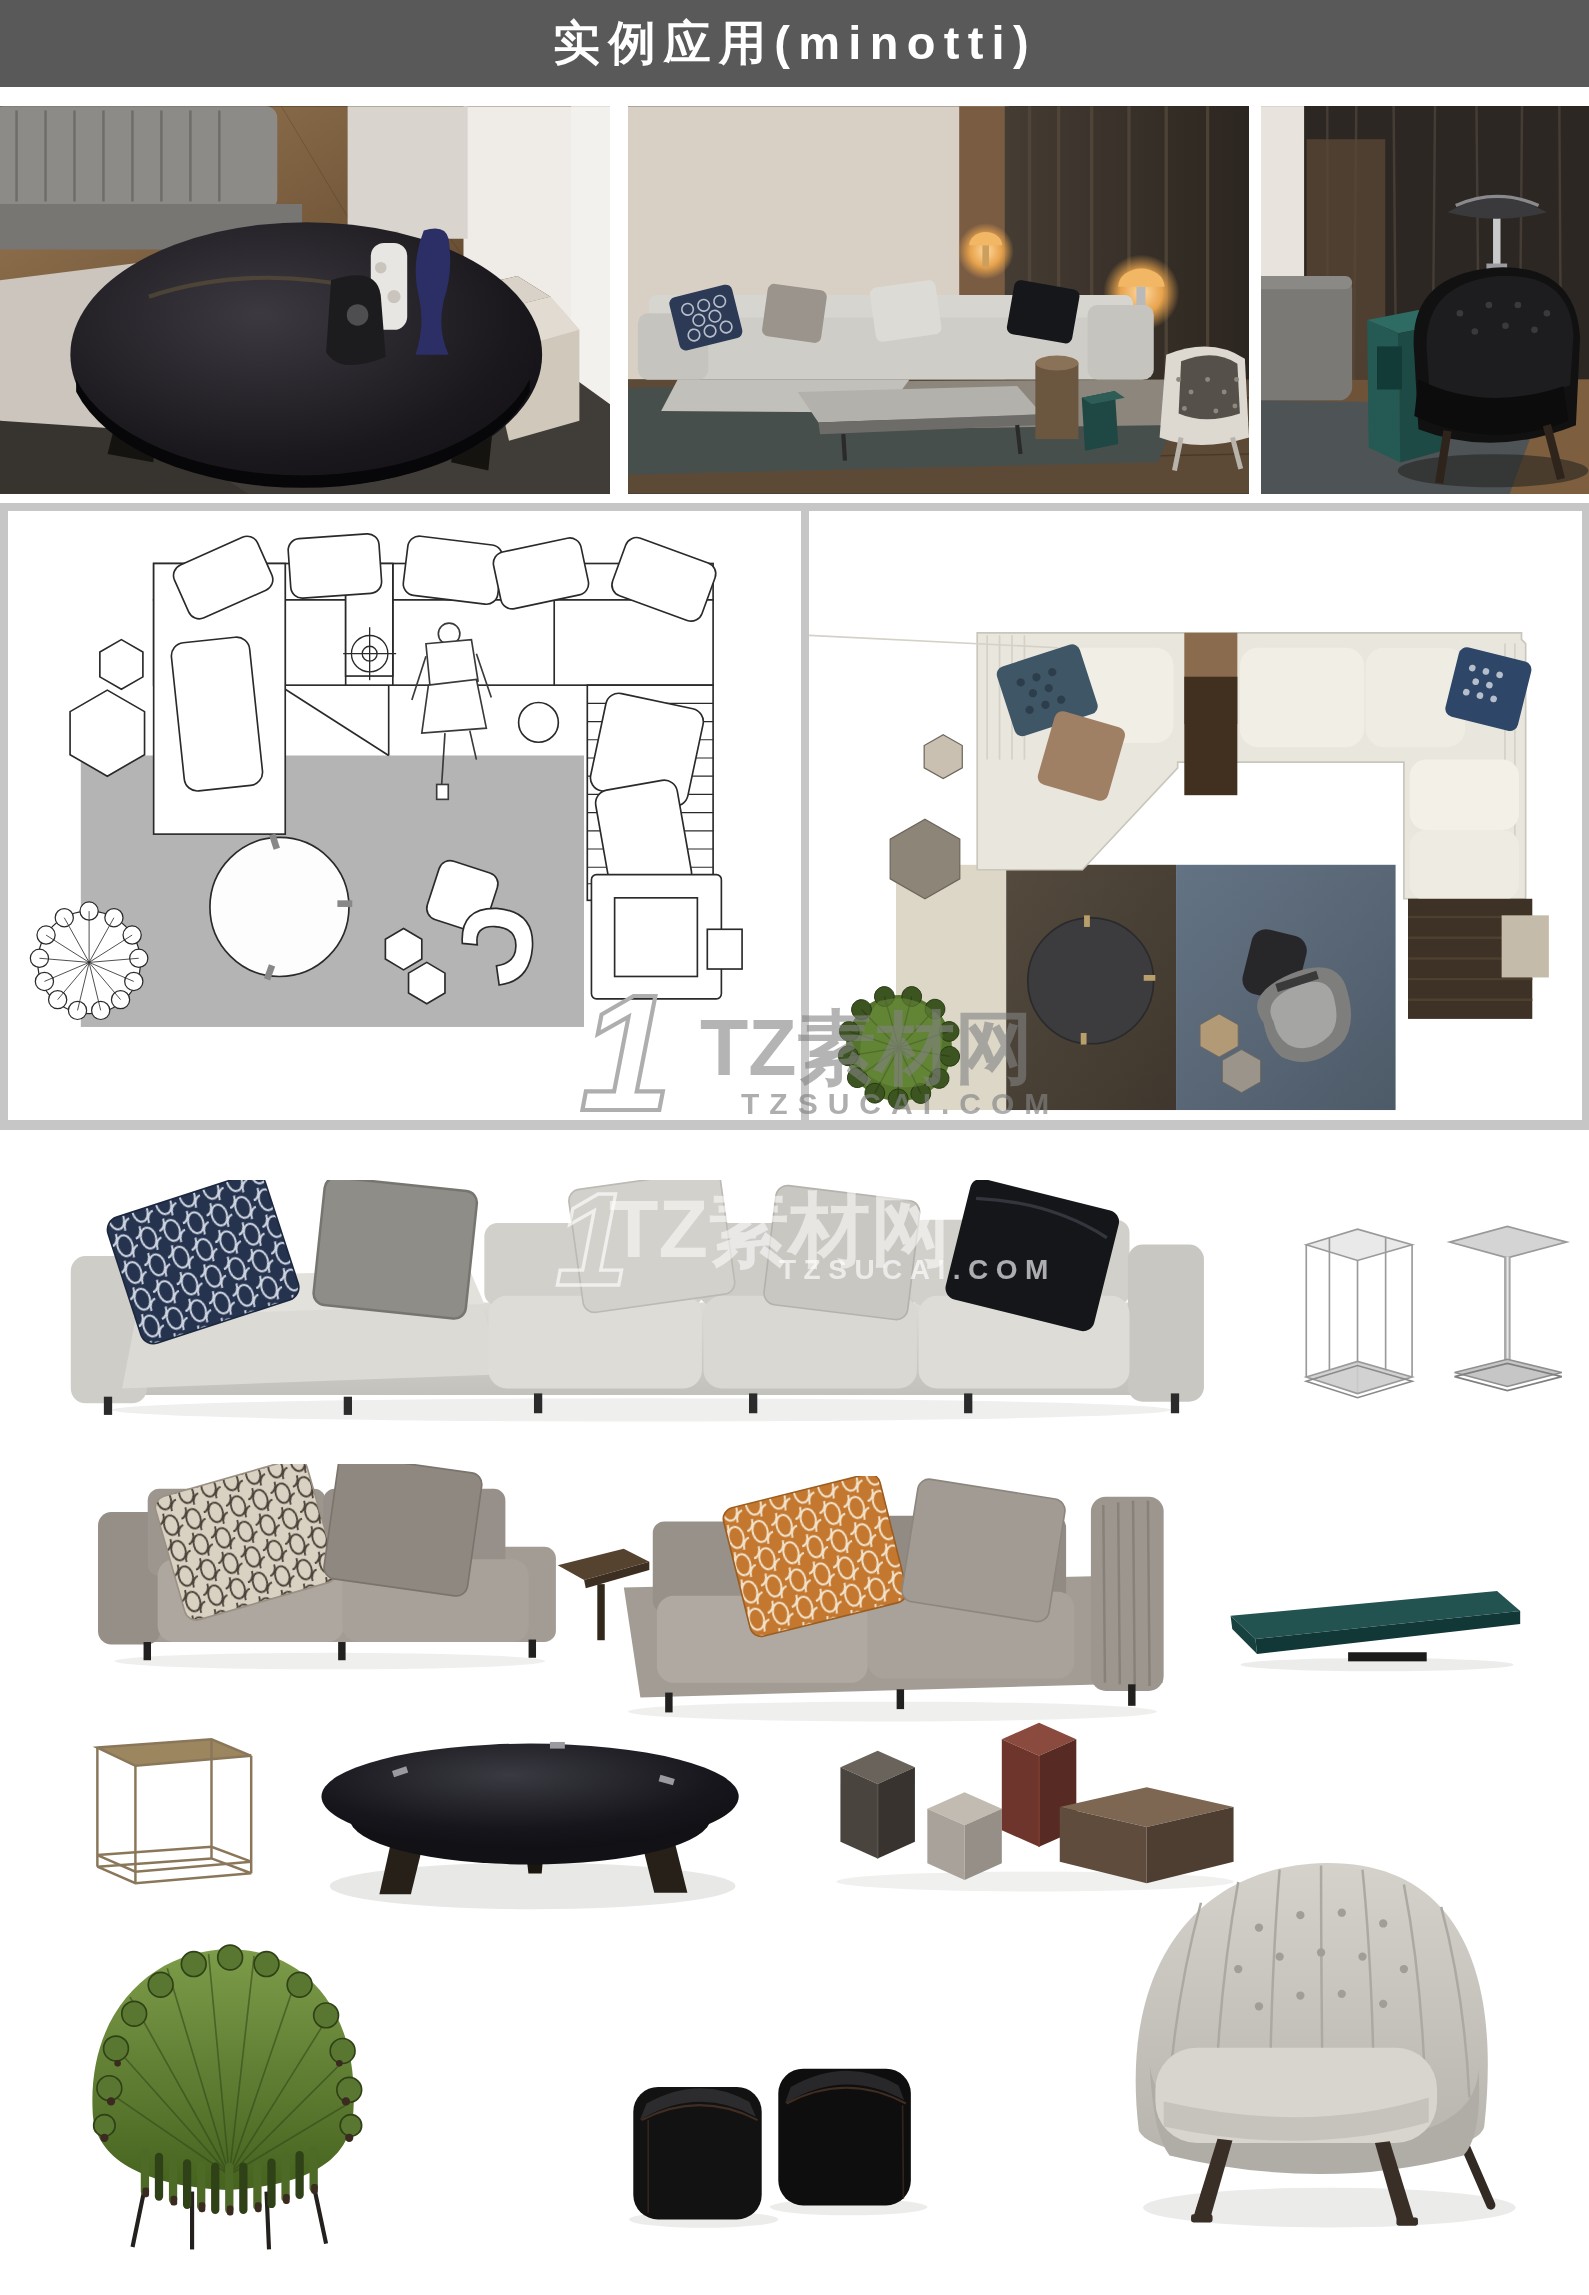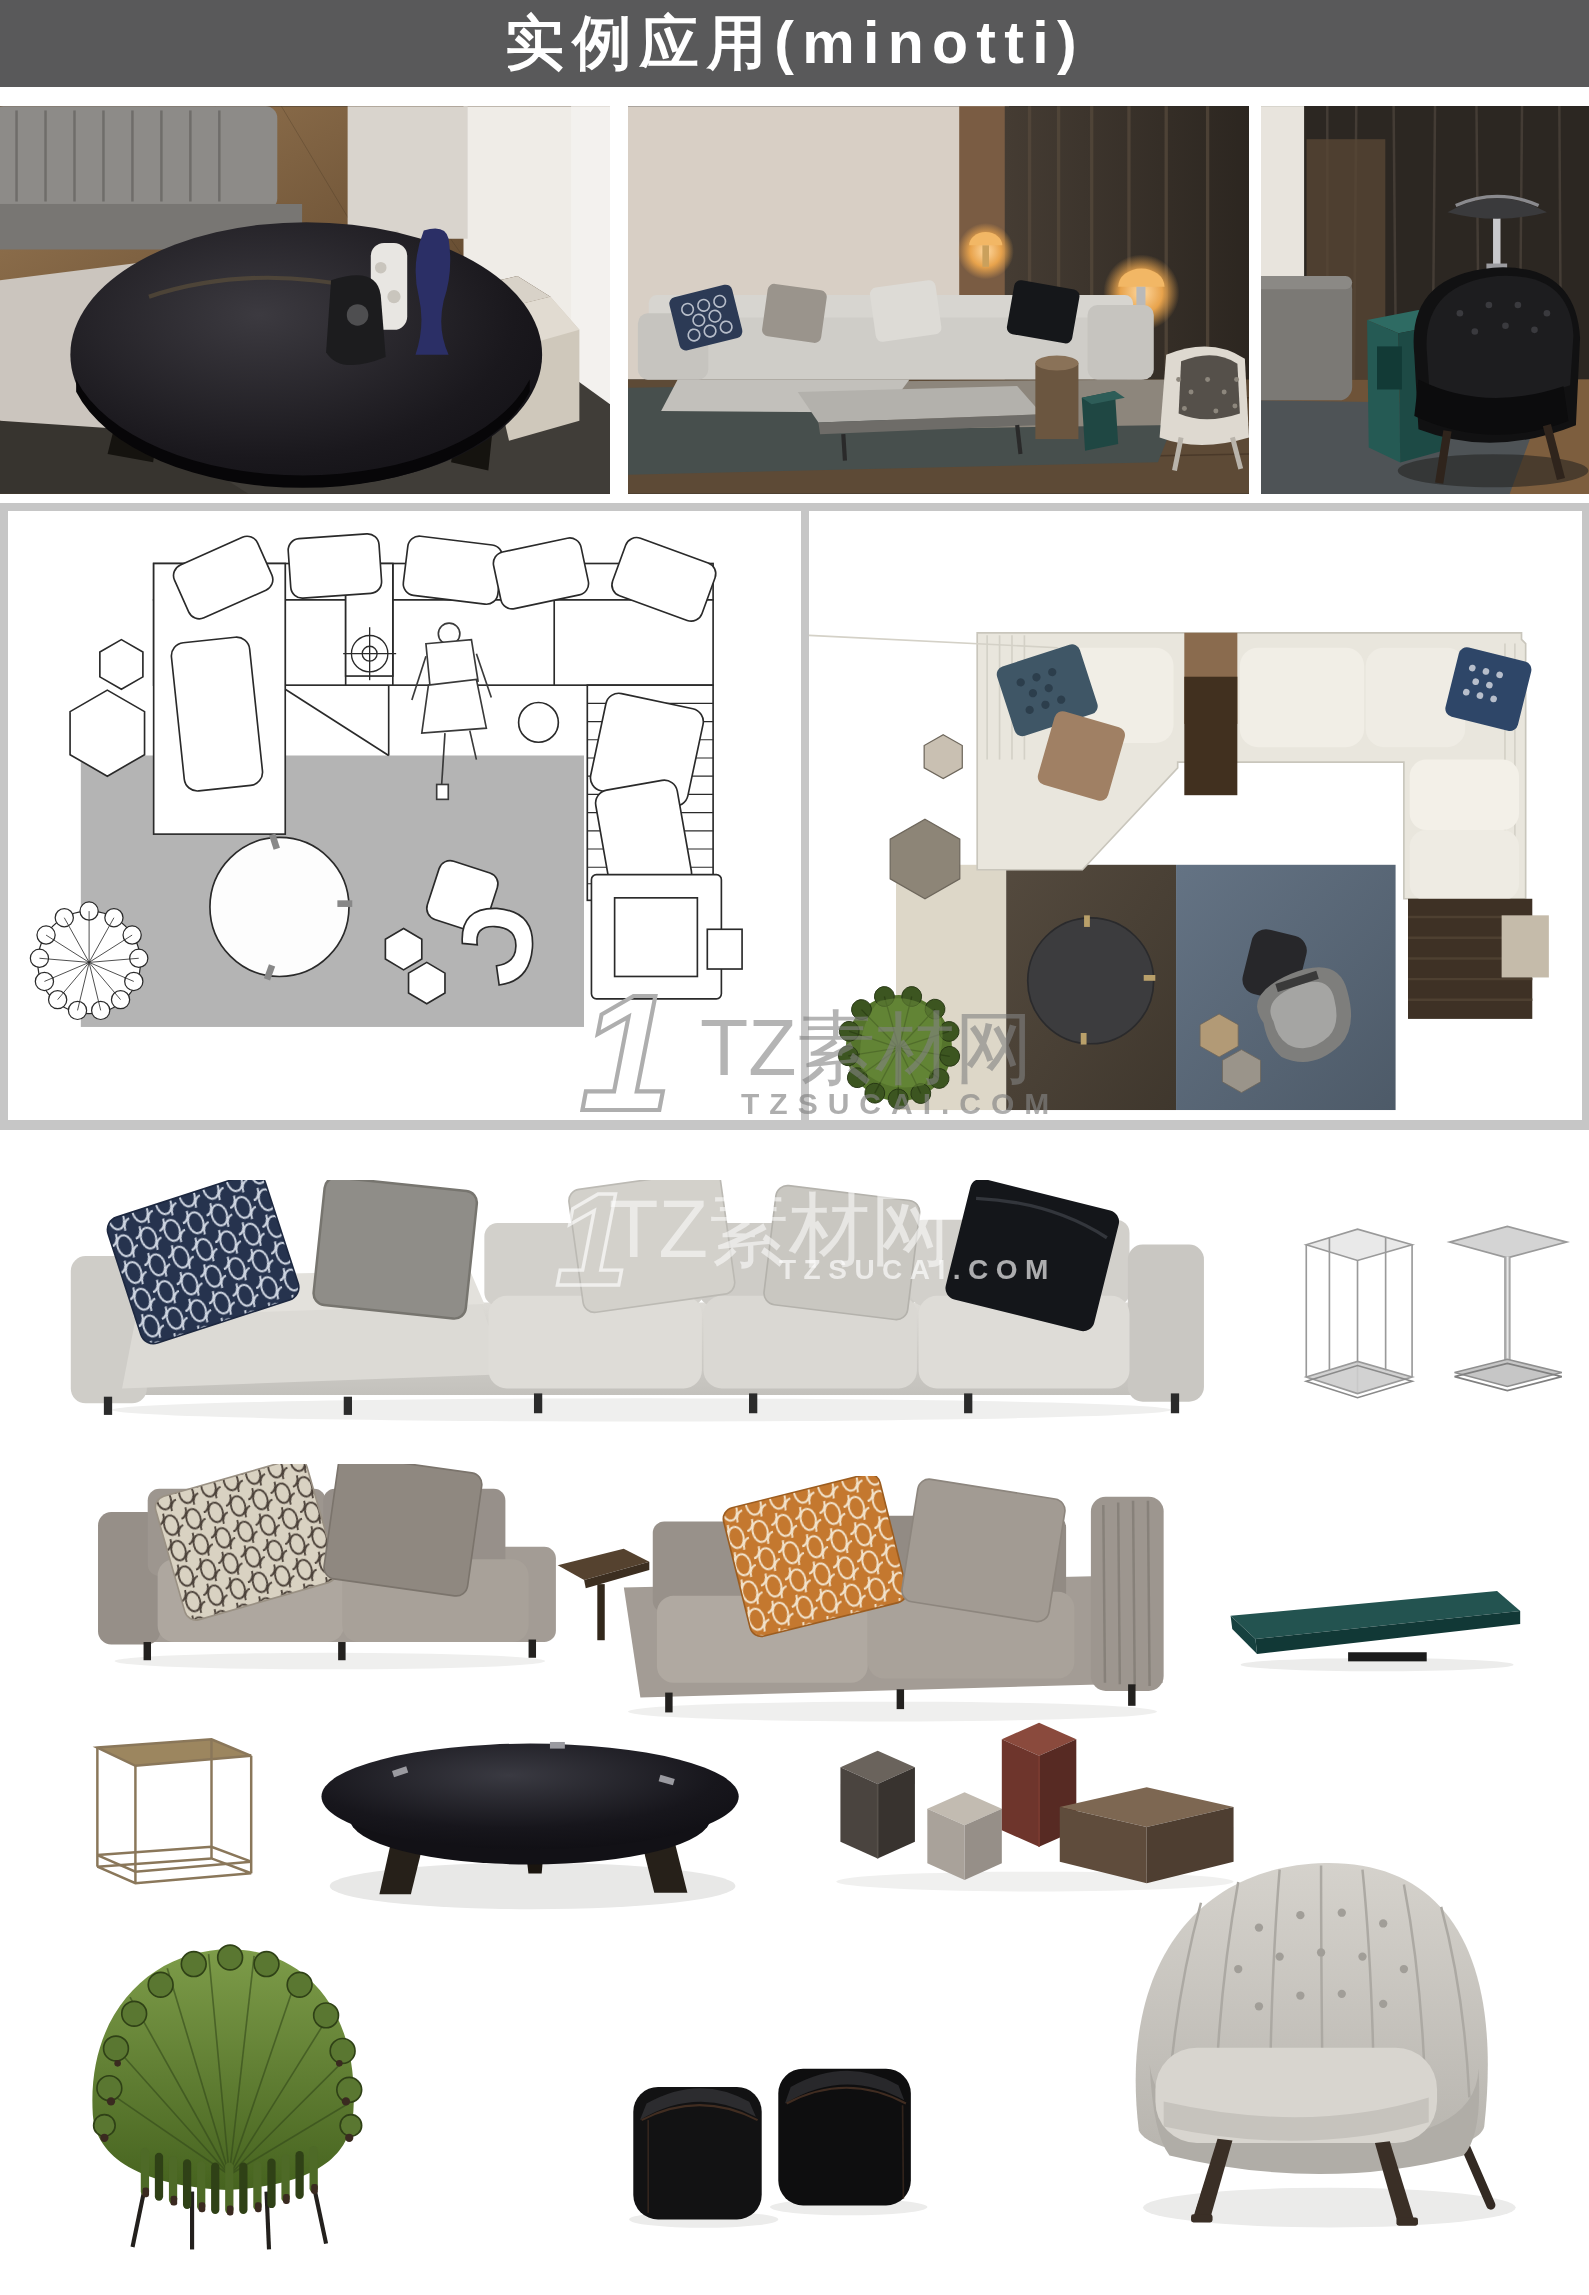--- a/index.html
+++ b/index.html
@@ -1,24 +1,24 @@
 <!DOCTYPE html>
 <html style="font-size:13.2px"><head>
 <meta charset="utf-8">
 <style>
   html,body{margin:0;padding:0;background:#ffffff;}
   body{font-family:"Liberation Sans", sans-serif;}
   .canvas{position:relative;width:1590px;height:2295px;background:#ffffff;overflow:hidden;}
   .abs{position:absolute;}
   .header{left:0;top:0;width:1590px;height:87px;background:#59595a;display:flex;align-items:center;justify-content:center;}
-  .header span{color:#fff;font-size:59px;font-weight:bold;letter-spacing:8.3px;}
+  .header span{color:#fff;font-size:47px;font-weight:bold;letter-spacing:8.3px;}
   .photo{top:106px;height:388px;overflow:hidden;background:#222;}
   .band{background:#c6c6c6;}
   svg{display:block;}
-  .wm-name{font-weight:normal;white-space:nowrap;pointer-events:none;}
+  .wm-name{font-weight:bold;white-space:nowrap;pointer-events:none;}
   .wm-url{font-weight:bold;white-space:nowrap;pointer-events:none;text-align:center;}
   .wm-gray .wm-name{font-size:79px;color:rgba(130,130,130,0.60);}
   .wm-gray .wm-url{font-size:30px;letter-spacing:10px;color:rgba(130,130,130,0.65);}
   .wm-white .wm-name{font-size:81px;color:rgba(255,255,255,0.55);}
   .wm-white .wm-url{font-size:28px;letter-spacing:7.5px;color:rgba(255,255,255,0.65);}
 </style>
 </head>
 <body>
 
 <div class="canvas">

